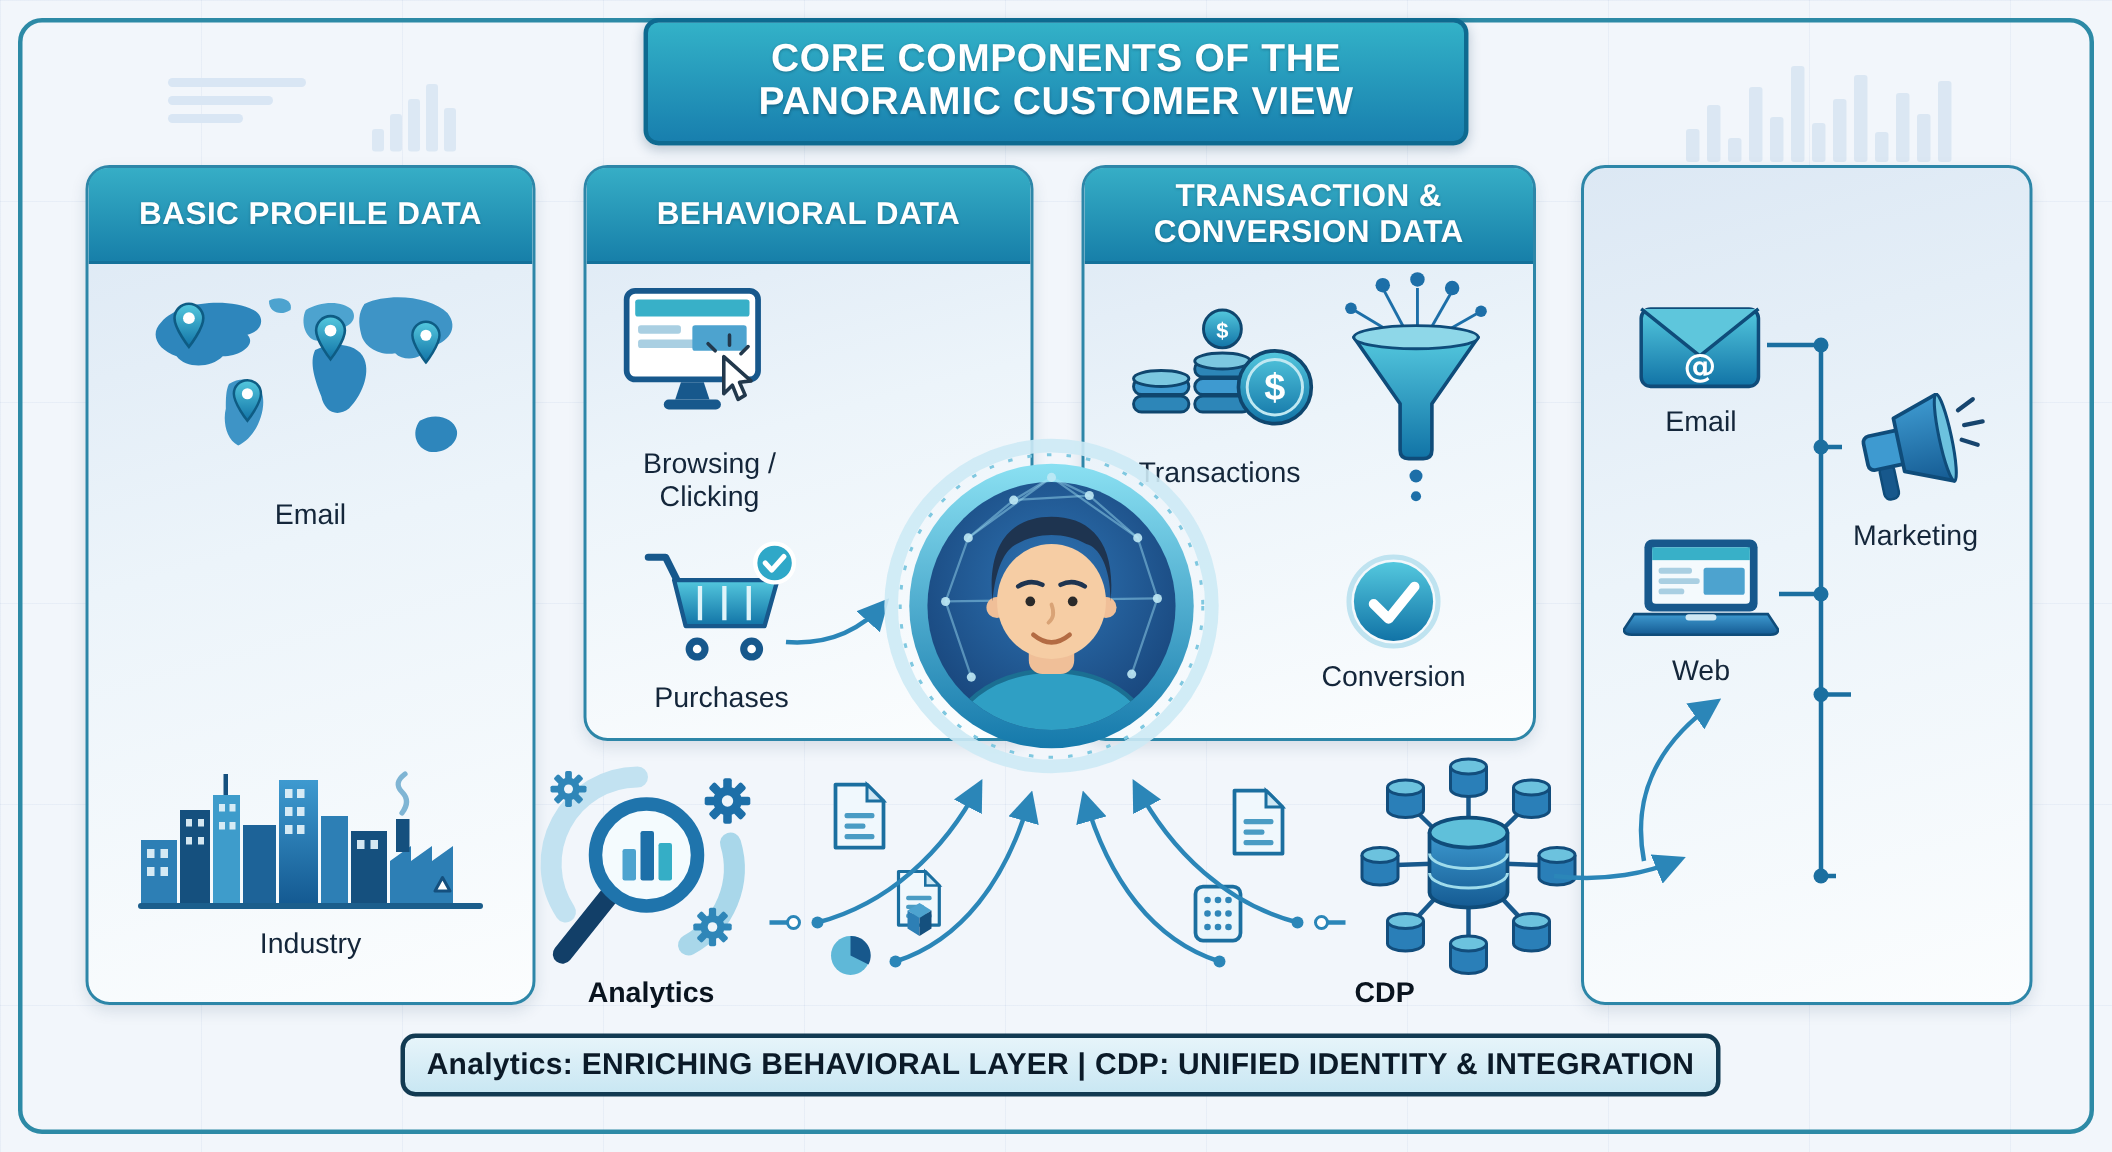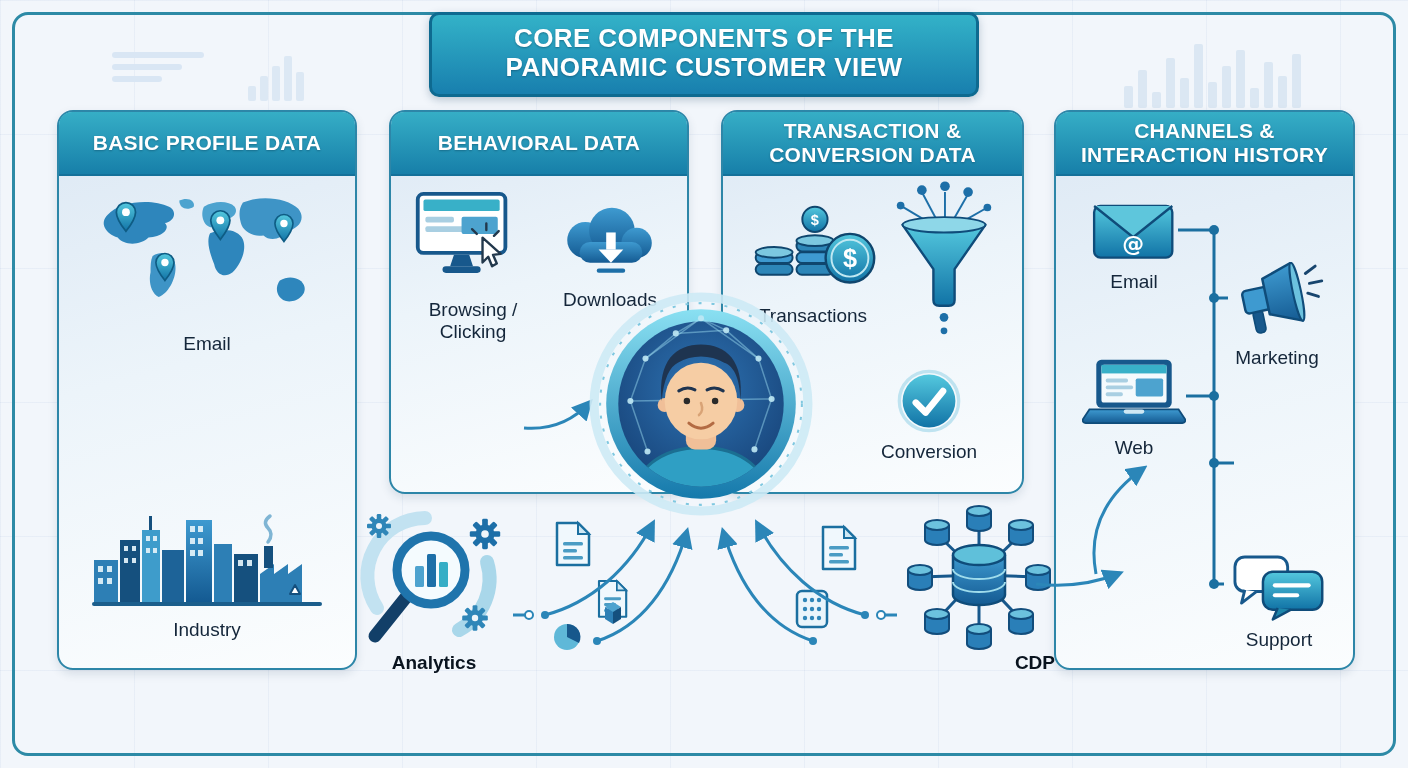--- a/index.html
+++ b/index.html
@@ -218,35 +218,35 @@
         <path d="M40,66 h16 l4,12 h-24 z" fill="#17588c"></path>
         <rect x="28" y="78" width="40" height="7" rx="3.5" fill="#17588c"></rect>
         <g transform="translate(70,48)">
           <path d="M-6,-4 L-11,-9 M4,-8 V-15 M12,-2 L17,-7" stroke="#22384c" stroke-width="2.5" stroke-linecap="round"></path>
           <path d="M0,0 V26 L6,20 L10,30 L15,27 L11,18 L19,17 Z" fill="#fff" stroke="#22384c" stroke-width="2.5" stroke-linejoin="round"></path>
         </g>
       </svg>
       <figcaption class="cap">Browsing / Clicking</figcaption>
     </figure>
 
-    <figure class="item" style="left:158px;top:88px;width:122px">
-      <svg width="114" height="82" viewBox="0 0 120 86">
-        <g fill="url(#g-blue)">
-          <circle cx="34" cy="42" r="19"></circle>
-            <circle cx="62" cy="32" r="24"></circle>
-            <circle cx="88" cy="45" r="16"></circle>
-          <rect x="28" y="44" width="66" height="22" rx="11"></rect>
-        </g>
-        <rect x="56" y="34" width="10" height="18" fill="#fff"></rect>
-        <path d="M48,52 h26 l-13,14 z" fill="#fff"></path>
-        <rect x="46" y="72" width="30" height="4.5" rx="2.2" fill="#1d6fa8"></rect>
-      </svg>
-      <figcaption class="cap">Downloads</figcaption>
-    </figure>
-
+
+    <figure class="item" style="left:26px;top:248px;width:128px">
+      <svg width="106" height="88" viewBox="0 0 110 92">
+        <path d="M4,12 h12 l8,16" fill="none" stroke="#17588c" stroke-width="5" stroke-linecap="round" stroke-linejoin="round"></path>
+        <path d="M22,28 H94 L85,60 H30 Z" fill="url(#g-teal)" stroke="#17588c" stroke-width="3" stroke-linejoin="round"></path>
+        <path d="M40,32 v24 M57,32 v24 M74,32 v24" stroke="#dff4fa" stroke-width="3"></path>
+        <circle cx="38" cy="76" r="8" fill="#17588c"></circle>
+          <circle cx="38" cy="76" r="3" fill="#fff"></circle>
+        <circle cx="76" cy="76" r="8" fill="#17588c"></circle>
+          <circle cx="76" cy="76" r="3" fill="#fff"></circle>
+        <circle cx="92" cy="16" r="13.5" fill="#2fa8c8" stroke="#fff" stroke-width="3"></circle>
+        <path d="M85.5,16 l4.5,5 l8.5,-9.5" fill="none" stroke="#fff" stroke-width="3.5" stroke-linecap="round" stroke-linejoin="round"></path>
+      </svg>
+      <figcaption class="cap">Purchases</figcaption>
+    </figure>
   </section>
 
   <section class="panel" style="left:721px;top:110px;width:299px;height:380px">
     <div class="phead">TRANSACTION &amp; CONVERSION DATA</div>
 
     <figure class="item" style="left:14px;top:84px;width:152px">
       <svg width="128" height="102" viewBox="0 0 130 105">
         <g stroke="#0f466e" stroke-width="2">
           <rect x="6" y="70" width="38" height="11" rx="5.5" fill="#2d86b8"></rect>
           <rect x="6" y="58" width="38" height="11" rx="5.5" fill="#3e9ad0"></rect>
@@ -292,21 +292,20 @@
       <svg width="66" height="66" viewBox="0 0 80 80">
         <circle cx="40" cy="40" r="36" fill="none" stroke="#bfe3f0" stroke-width="4"></circle>
         <circle cx="40" cy="40" r="32" fill="url(#g-teal)"></circle>
         <path d="M24,42 l12,12 l21,-26" fill="none" stroke="#fff" stroke-width="8" stroke-linecap="round" stroke-linejoin="round"></path>
       </svg>
       <figcaption class="cap">Conversion</figcaption>
     </figure>
   </section>
 
   <section class="panel" style="left:1054px;top:110px;width:297px;height:556px">
-    <div class="phead">CHANNELS &amp; INTERACTION HISTORY</div>
 
     <svg class="abs" style="left:0;top:0;z-index:1" width="293" height="552" viewBox="0 0 293 552">
       <g stroke="#1b6fa0" stroke-width="3" fill="none">
         <path d="M158,118 V472"></path>
         <path d="M122,118 H158"></path>
           <path d="M158,186 H172"></path>
           <path d="M130,284 H158"></path>
           <path d="M158,351 H178"></path>
           <path d="M158,472 H168"></path>
       </g>
@@ -354,31 +353,20 @@
         <rect x="27" y="32" width="32" height="4.5" rx="2" fill="#a9cfe2"></rect>
         <rect x="27" y="40" width="20" height="4.5" rx="2" fill="#a9cfe2"></rect>
         <rect x="62" y="24" width="32" height="21" rx="2" fill="#4da3cf"></rect>
         <path d="M8,60 H112 L120,72 Q120,76 114,76 H6 Q0,76 0,72 Z" fill="url(#g-blue)" stroke="#0f4c7a" stroke-width="2"></path>
         <rect x="48" y="60" width="24" height="5" rx="2.5" fill="#cfe8f4"></rect>
       </svg>
       <figcaption class="cap">Web</figcaption>
     </figure>
 
 
-    <figure class="item" style="left:162px;top:440px;width:122px">
-      <svg width="100" height="70" viewBox="0 0 115 85">
-        <rect x="4" y="6" width="64" height="42" rx="12" fill="#fff" stroke="#17588c" stroke-width="3.5"></rect>
-        <path d="M16,46 L12,62 L30,48" fill="#fff" stroke="#17588c" stroke-width="3.5" stroke-linejoin="round"></path>
-        <rect x="38" y="24" width="72" height="46" rx="12" fill="url(#g-teal)" stroke="#0f4c7a" stroke-width="3"></rect>
-        <path d="M56,68 L50,82 L72,70" fill="#1e86ab" stroke="#0f4c7a" stroke-width="3" stroke-linejoin="round"></path>
-        <rect x="50" y="38" width="46" height="5" rx="2.5" fill="#fff"></rect>
-        <rect x="50" y="50" width="32" height="5" rx="2.5" fill="#fff"></rect>
-      </svg>
-      <figcaption class="cap">Support</figcaption>
-    </figure>
   </section>
 
   <svg class="abs" style="left:585px;top:288px;z-index:6" width="232" height="232" viewBox="0 0 230 230">
     <circle cx="115" cy="115" r="106" fill="none" stroke="#cdeaf5" stroke-width="9" opacity="0.9"></circle>
     <circle cx="115" cy="115" r="100" fill="none" stroke="#7fc8e0" stroke-width="2" stroke-dasharray="3 10"></circle>
     <circle cx="115" cy="115" r="94" fill="url(#g-ring)"></circle>
     <circle cx="115" cy="115" r="82" fill="url(#g-avbg)"></circle>
     <g stroke="rgba(160,225,245,.45)" stroke-width="1.5" fill="none">
       <path d="M60,70 L90,45 L140,42 L172,70 L185,110 L168,160"></path>
       <path d="M60,70 L45,112 L62,162"></path>
@@ -423,21 +411,21 @@
       <use href="#gear" transform="translate(116,118) scale(0.8)" color="#2f86b8"></use>
       <line x1="48" y1="96" x2="16" y2="136" stroke="#123f68" stroke-width="13" stroke-linecap="round"></line>
       <circle cx="72" cy="70" r="34" fill="#f4fbfe" stroke="#1f74ac" stroke-width="9"></circle>
       <rect x="56" y="66" width="9" height="21" rx="1.5" fill="#4da3cf"></rect>
       <rect x="68" y="54" width="9" height="33" rx="1.5" fill="#1d6fa8"></rect>
       <rect x="80" y="62" width="9" height="25" rx="1.5" fill="#35aec6"></rect>
     </svg>
     <div class="cap b" style="margin-top:2px">Analytics</div>
   </div>
 
-  <div class="abs" style="left:903px;top:502px;width:152px;text-align:right;z-index:4">
+  <div class="abs" style="left:903px;top:502px;width:152px;text-align:left;z-index:4">
     <svg width="152" height="150" viewBox="0 0 150 150" style="margin:0 auto">
       <g stroke="#17588c" stroke-width="3">
         <line x1="75" y1="73" x2="75" y2="18"></line>
           <line x1="75" y1="73" x2="117" y2="32"></line>
           <line x1="75" y1="73" x2="133" y2="75"></line>
           <line x1="75" y1="73" x2="117" y2="118"></line>
           <line x1="75" y1="73" x2="75" y2="132"></line>
           <line x1="75" y1="73" x2="33" y2="118"></line>
           <line x1="75" y1="73" x2="17" y2="75"></line>
           <line x1="75" y1="73" x2="33" y2="32"></line>
@@ -503,13 +491,16 @@
   </svg>
 
   <svg class="abs" style="left:1078px;top:452px;z-index:5" width="80" height="130" viewBox="0 0 80 130">
     <path d="M18,122 C10,80 26,44 66,16" fill="none" stroke="#2b86b8" stroke-width="3" marker-end="url(#arr)"></path>
   </svg>
 
   <svg class="abs" style="left:1032px;top:560px;z-index:5" width="100" height="40" viewBox="0 0 100 40">
     <path d="M4,24 C40,28 66,22 88,13" fill="none" stroke="#2b86b8" stroke-width="3" marker-end="url(#arr)"></path>
   </svg>
 
+  <footer class="footer-banner">
+    <span>Analytics: ENRICHING BEHAVIORAL LAYER | CDP: UNIFIED IDENTITY &amp; INTEGRATION</span>
+  </footer>
 </div>
 
 </body></html>

